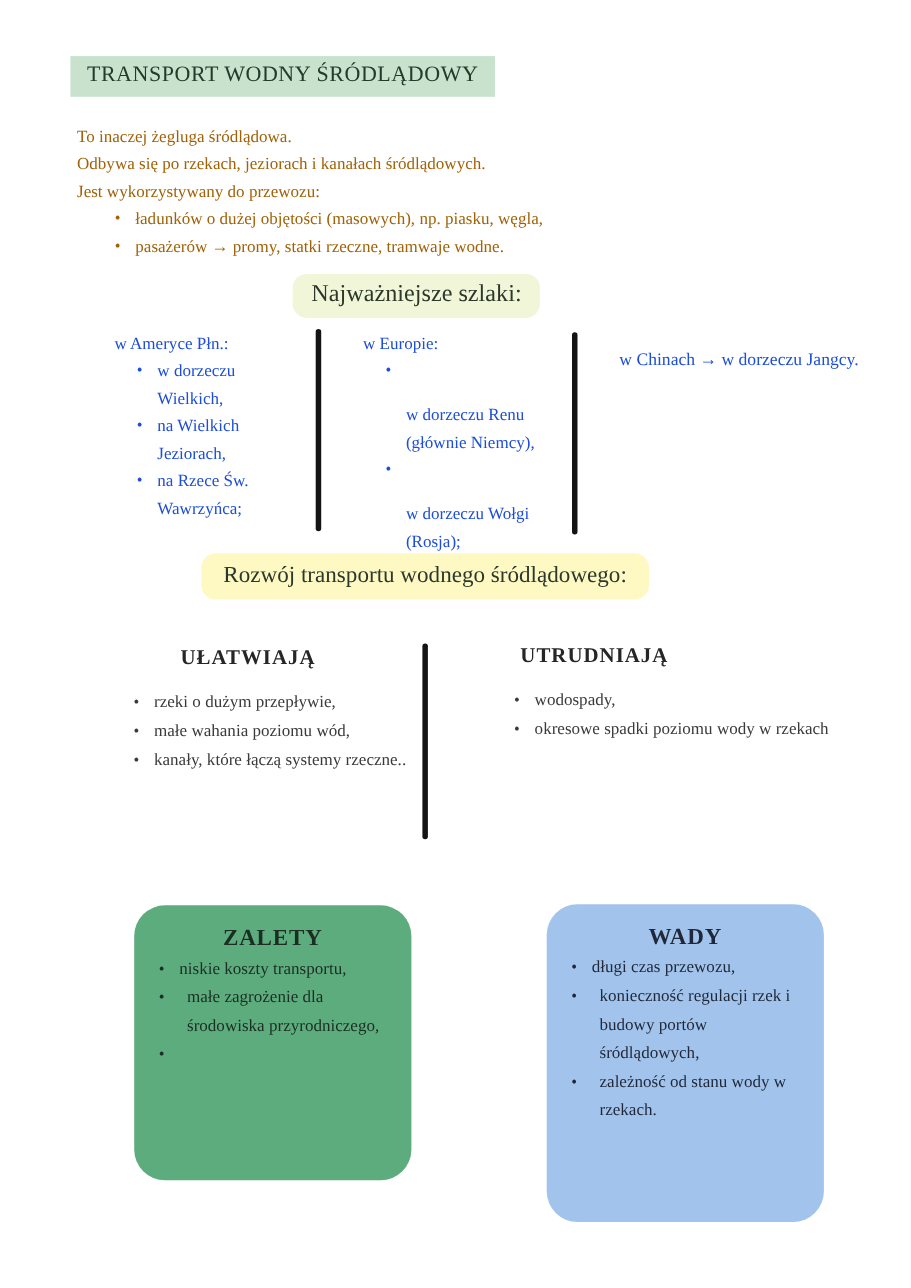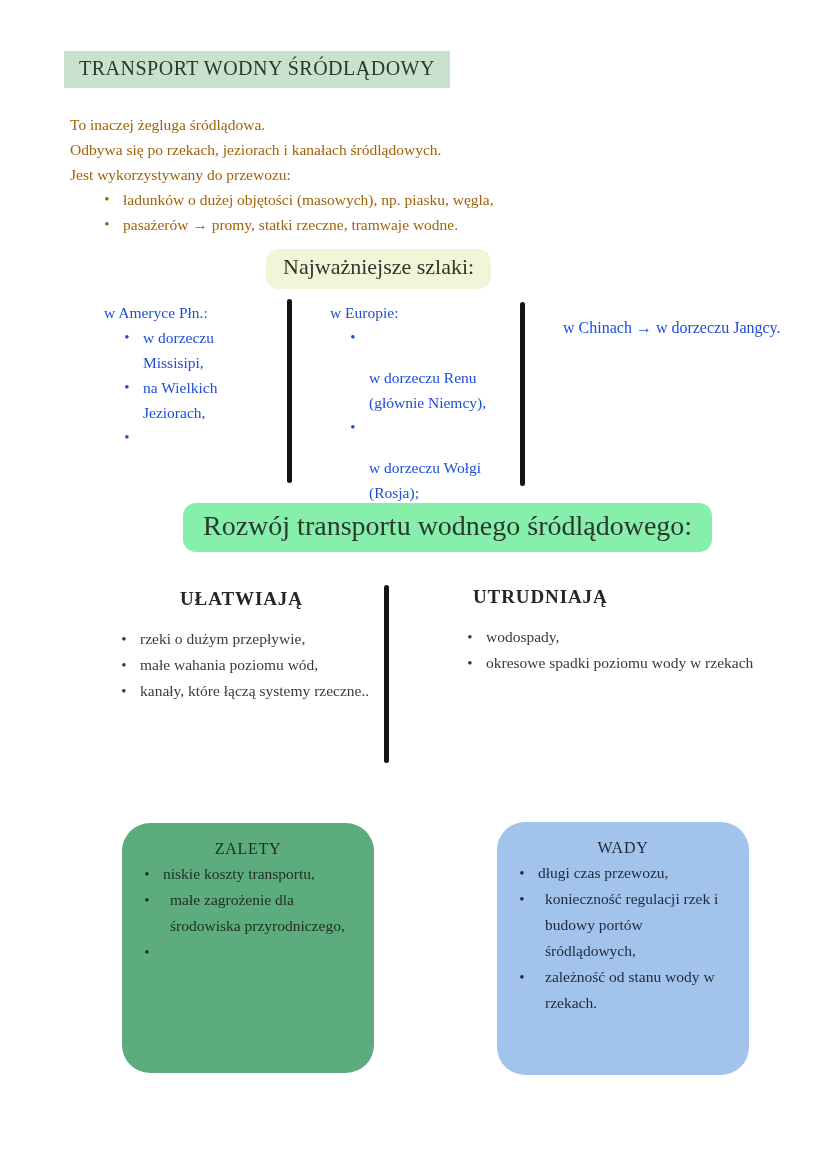--- a/index.html
+++ b/index.html
@@ -11,52 +11,52 @@
   
   .hl-title{
     position:absolute;left:64px;top:51px;background:#c8e2ce;border-radius:0;
     padding:6px 15px 8px;font-size:20px;letter-spacing:0.5px;color:#253a2d;
   }
   .hl-szlaki{
     position:absolute;left:266px;top:249px;background:#f1f6d9;border-radius:13px;
     padding:5px 17px 9px;font-size:22px;color:#2c382c;
   }
   .hl-rozwoj{
-    position:absolute;left:183px;top:503px;background:#86efac;border-radius:13px;
-    padding:7px 20px 10px;font-size:28px;color:#2c382c;
+    position:absolute;left:183px;top:503px;background:#fef9c3;border-radius:13px;
+    padding:7px 20px 10px;font-size:21px;color:#2c382c;
   }
   
   .intro{position:absolute;left:70px;top:112px;font-size:15.5px;line-height:25px;color:#a16207;}
   .b-row{display:flex;}
   .blt{width:14px;flex:0 0 14px;text-align:center;margin-right:9px;font-size:15px;}
   .intro .b-row{margin-left:30px;}
   
   .szk-col{position:absolute;font-size:15.5px;line-height:25px;color:#1d4ed8;}
   .szk-col1{left:104px;top:300px;}
   .szk-col2{left:330px;top:300px;}
   .szk-col3{left:563px;top:315px;font-size:16px;}
   .szk-list{margin-left:16px;margin-top:0;}
   .szk-col1 .txt{display:inline-block;width:122px;vertical-align:top;}
   .szk-col2 .txt{display:inline-block;width:126px;vertical-align:top;margin-top:40px;}
   .vl{position:absolute;width:5px;background:#141414;border-radius:3px;}
   .vl1{left:287px;top:299px;height:184px;}
   .vl2{left:520px;top:302px;height:184px;}
   .vl3{left:384px;top:585px;height:178px;}
   
   .col-head{position:absolute;font-size:19px;font-weight:700;letter-spacing:0.9px;color:#262626;}
-  .fac-head{left:180px;top:588px;}
+  .fac-head{left:164px;top:588px;}
   .hin-head{left:473px;top:586px;}
   .col-list{position:absolute;font-size:15.5px;line-height:26px;color:#3a3a3a;}
   .fac-list{left:117px;top:626px;width:280px;}
   .hin-list{left:463px;top:624px;width:330px;}
   
   .box{position:absolute;border-radius:28px;}
   .box-green{left:122px;top:823px;width:252px;height:250px;background:#5dac7e;color:#1b2e23;}
-  .box-blue{left:497px;top:822px;width:252px;height:253px;background:#a2c4ec;color:#1f2738;}
-  .box h3{text-align:center;font-size:16px;font-weight:400;letter-spacing:0.7px;margin:17px 0 3px;}
+  .box-blue{left:497px;top:822px;width:252px;height:289px;background:#a2c4ec;color:#1f2738;}
+  .box h3{text-align:center;font-size:21px;font-weight:700;letter-spacing:0.7px;margin:17px 0 3px;}
   .box .items{padding:0 12px 0 18px;font-size:15.5px;line-height:26px;}
   .box-green .txt{display:inline-block;width:186px;vertical-align:top;}
   .box-blue .txt{display:inline-block;width:184px;vertical-align:top;}
   .indent .txt{padding-left:7px;}
 </style>
 </head>
 <body>
 
 <div class="hl-title">TRANSPORT WODNY ŚRÓDLĄDOWY</div>
 
@@ -74,28 +74,29 @@
   </div>
 </div>
 
 <div class="hl-szlaki">Najważniejsze szlaki:</div>
 
 <div class="szk-col szk-col1">
   <div>w Ameryce Płn.:</div>
   <div class="szk-list">
     <div class="b-row">
       <span class="blt">•</span>
-      <span class="txt">w dorzeczu Missisipi,</span>
+      <span class="txt">w dorzeczu Wielkich,</span>
     </div>
     <div class="b-row">
       <span class="blt">•</span>
       <span class="txt">na Wielkich Jeziorach,</span>
     </div>
     <div class="b-row">
       <span class="blt">•</span>
+      <span class="txt">na Rzece Św. Wawrzyńca;</span>
     </div>
   </div>
 </div>
 
 <div class="vl vl1"></div>
 
 <div class="szk-col szk-col2">
   <div>w Europie:</div>
   <div class="szk-list">
     <div class="b-row">

